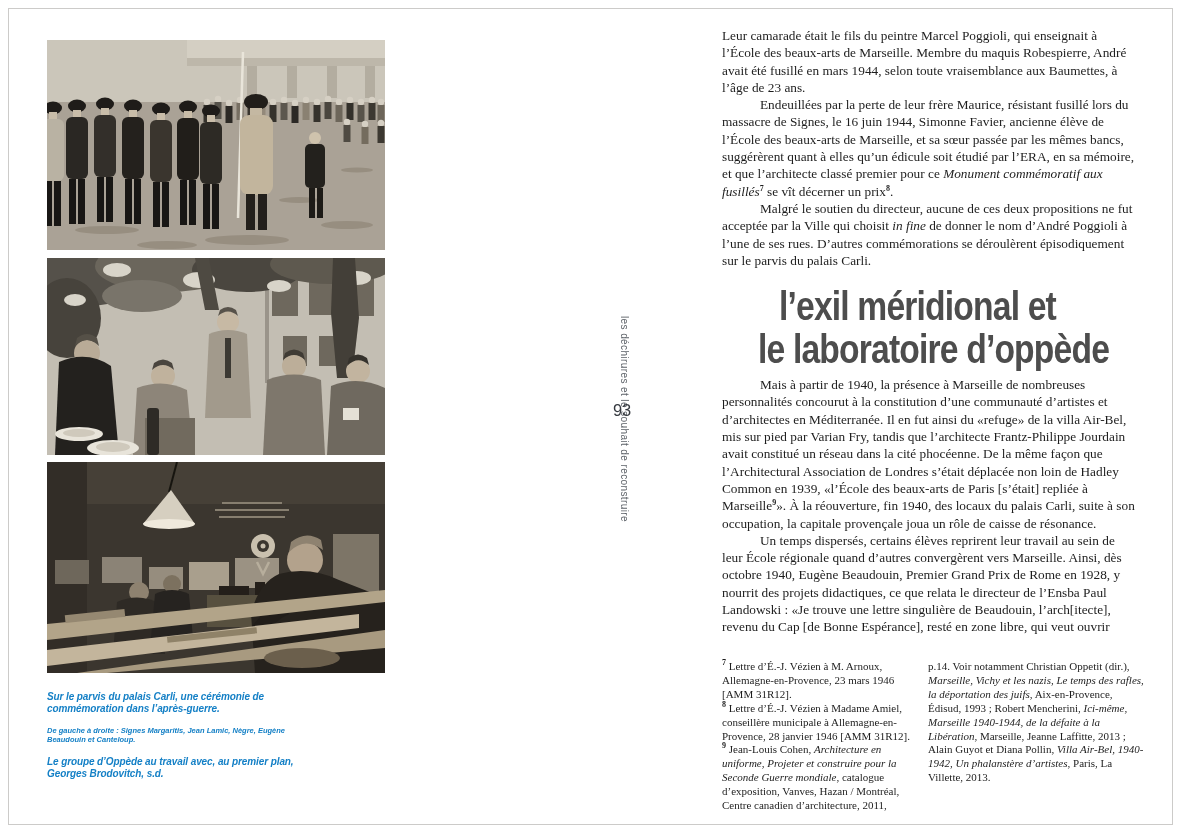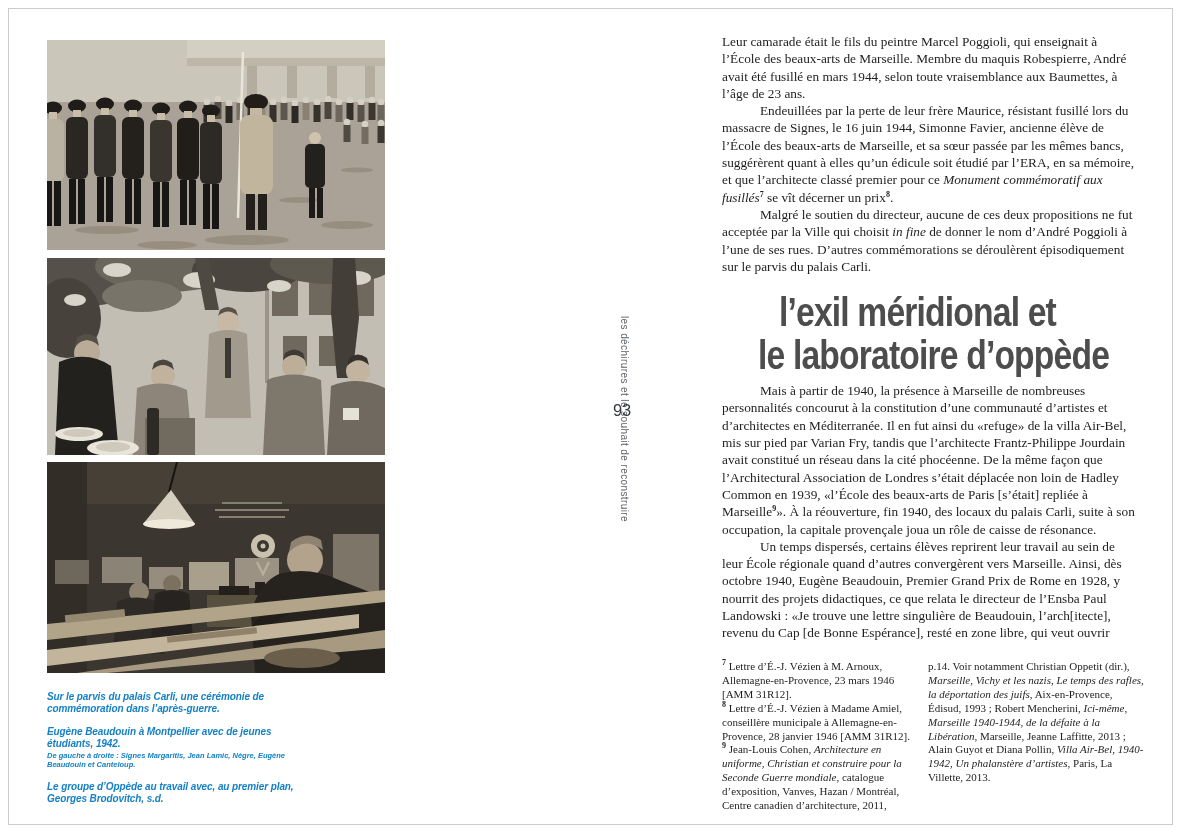--- a/index.html
+++ b/index.html
@@ -25,21 +25,21 @@
   .cap-sub:empty{display:none;}
 
   
   .spine{position:absolute;left:619px;top:316px;height:205px;
     writing-mode:vertical-rl;font-family:"Liberation Sans", sans-serif;
     font-size:10px;letter-spacing:0.4px;white-space:nowrap;}
   .folio{position:absolute;left:613px;top:401px;
     font-family:"Liberation Sans", sans-serif;font-size:16.5px;letter-spacing:-0.3px;}
 
   
-  .main-col{position:absolute;left:722px;top:33px;width:416px;
+  .main-col{position:absolute;left:722px;top:27px;width:416px;
     font-size:13.3px;line-height:17.3px;color:#1d1d1d;text-align:left;}
   .main-col p{margin:0;}
   .main-col p.indent{text-indent:38px;}
   sup{font-weight:bold;font-size:8px;line-height:0;vertical-align:super;}
   em{font-style:italic;}
 
   h2.heading{margin:16px 0 5px 0;padding-left:36px;
     font-family:"Liberation Sans", sans-serif;font-weight:bold;
     font-size:41px;line-height:43px;letter-spacing:-1px;white-space:nowrap;}
   h2.heading .hline{display:inline-block;transform:scaleX(0.82);transform-origin:0 60%;}
@@ -255,21 +255,20 @@
       </g>
     </svg>
   </figure>
 
   <div class="captions">
     <div class="cap-block">
       <p class="cap-main" style="color: rgb(21, 128, 198);">Sur le parvis du palais Carli, une cérémonie de commémoration dans l’après-guerre.</p>
 
     </div>
     <div class="cap-block">
-      <p class="cap-main" style="color: rgb(21, 128, 198);">Eugène Beaudouin à Montpellier avec de jeunes étudiants, 1942.</p>
       <p class="cap-sub" style="color: rgb(21, 128, 198);">De gauche à droite : Signes Margaritis, Jean Lamic, Nègre, Eugène Beaudouin et Canteloup.</p>
     </div>
     <div class="cap-block">
       <p class="cap-main" style="color: rgb(21, 128, 198);">Le groupe d’Oppède au travail avec, au premier plan, Georges Brodovitch, s.d.</p>
 
     </div>
   </div>
 
   <div class="spine" style="color: rgb(93, 98, 104);">les déchirures et le souhait de reconstruire</div>
   <div class="folio" style="color: rgb(54, 58, 64);">93</div>
@@ -282,19 +281,19 @@
       <span class="hline">l’exil méridional et</span><br>
       <span class="hline">le laboratoire d’oppède</span>
     </h2>
     <p class="indent"><span>Mais à partir de 1940, la présence à Marseille de nombreuses personnalités concourut à la constitution d’une communauté d’artistes et d’architectes en Méditerranée. Il en fut ainsi du «refuge» de la villa Air-Bel, mis sur pied par Varian Fry, tandis que l’architecte Frantz-Philippe Jourdain avait constitué un réseau dans la cité phocéenne. De la même façon que l’Architectural Association de Londres s’était déplacée non loin de Hadley Common en 1939, «l’École des beaux-arts de Paris [s’était] repliée à Marseille</span><sup>9</sup><span>». À la réouverture, fin 1940, des locaux du palais Carli, suite à son occupation, la capitale provençale joua un rôle de caisse de résonance.</span></p>
     <p class="indent"><span>Un temps dispersés, certains élèves reprirent leur travail au sein de leur École régionale quand d’autres convergèrent vers Marseille. Ainsi, dès octobre 1940, Eugène Beaudouin, Premier Grand Prix de Rome en 1928, y nourrit des projets didactiques, ce que relata le directeur de l’Ensba Paul Landowski : «Je trouve une lettre singulière de Beaudouin, l’arch[itecte], revenu du Cap [de Bonne Espérance], resté en zone libre, qui veut ouvrir</span></p>
   </div>
 
   <div class="fn fn-col1">
     <p><sup>7</sup><span> Lettre d’É.-J. Vézien à M. Arnoux, Allemagne-en-Provence, 23 mars 1946 [AMM 31R12].</span></p>
     <p><sup>8</sup><span> Lettre d’É.-J. Vézien à Madame Amiel, conseillère municipale à Allemagne-en-Provence, 28 janvier 1946 [AMM 31R12].</span></p>
-    <p><sup>9</sup><span> Jean-Louis Cohen, </span><em>Architecture en uniforme, Christian et construire pour la Seconde Guerre mondiale</em><span>, catalogue d’exposition, Vanves, Hazan / Montréal, Centre canadien d’architecture, 2011,</span></p>
+    <p><sup>9</sup><span> Jean-Louis Cohen, </span><em>Architecture en uniforme, Projeter et construire pour la Seconde Guerre mondiale</em><span>, catalogue d’exposition, Vanves, Hazan / Montréal, Centre canadien d’architecture, 2011,</span></p>
   </div>
   <div class="fn fn-col2">
     <p><span>p.14. Voir notamment Christian Oppetit (dir.), </span><em>Marseille, Vichy et les nazis, Le temps des rafles, la déportation des juifs</em><span>, Aix-en-Provence, Édisud, 1993 ; Robert Mencherini, </span><em>Ici-même, Marseille 1940-1944, de la défaite à la Libération</em><span>, Marseille, Jeanne Laffitte, 2013 ; Alain Guyot et Diana Pollin, </span><em>Villa Air-Bel, 1940-1942, Un phalanstère d’artistes</em><span>, Paris, La Villette, 2013.</span></p>
   </div>
 
 </div>
 
 </body></html>

